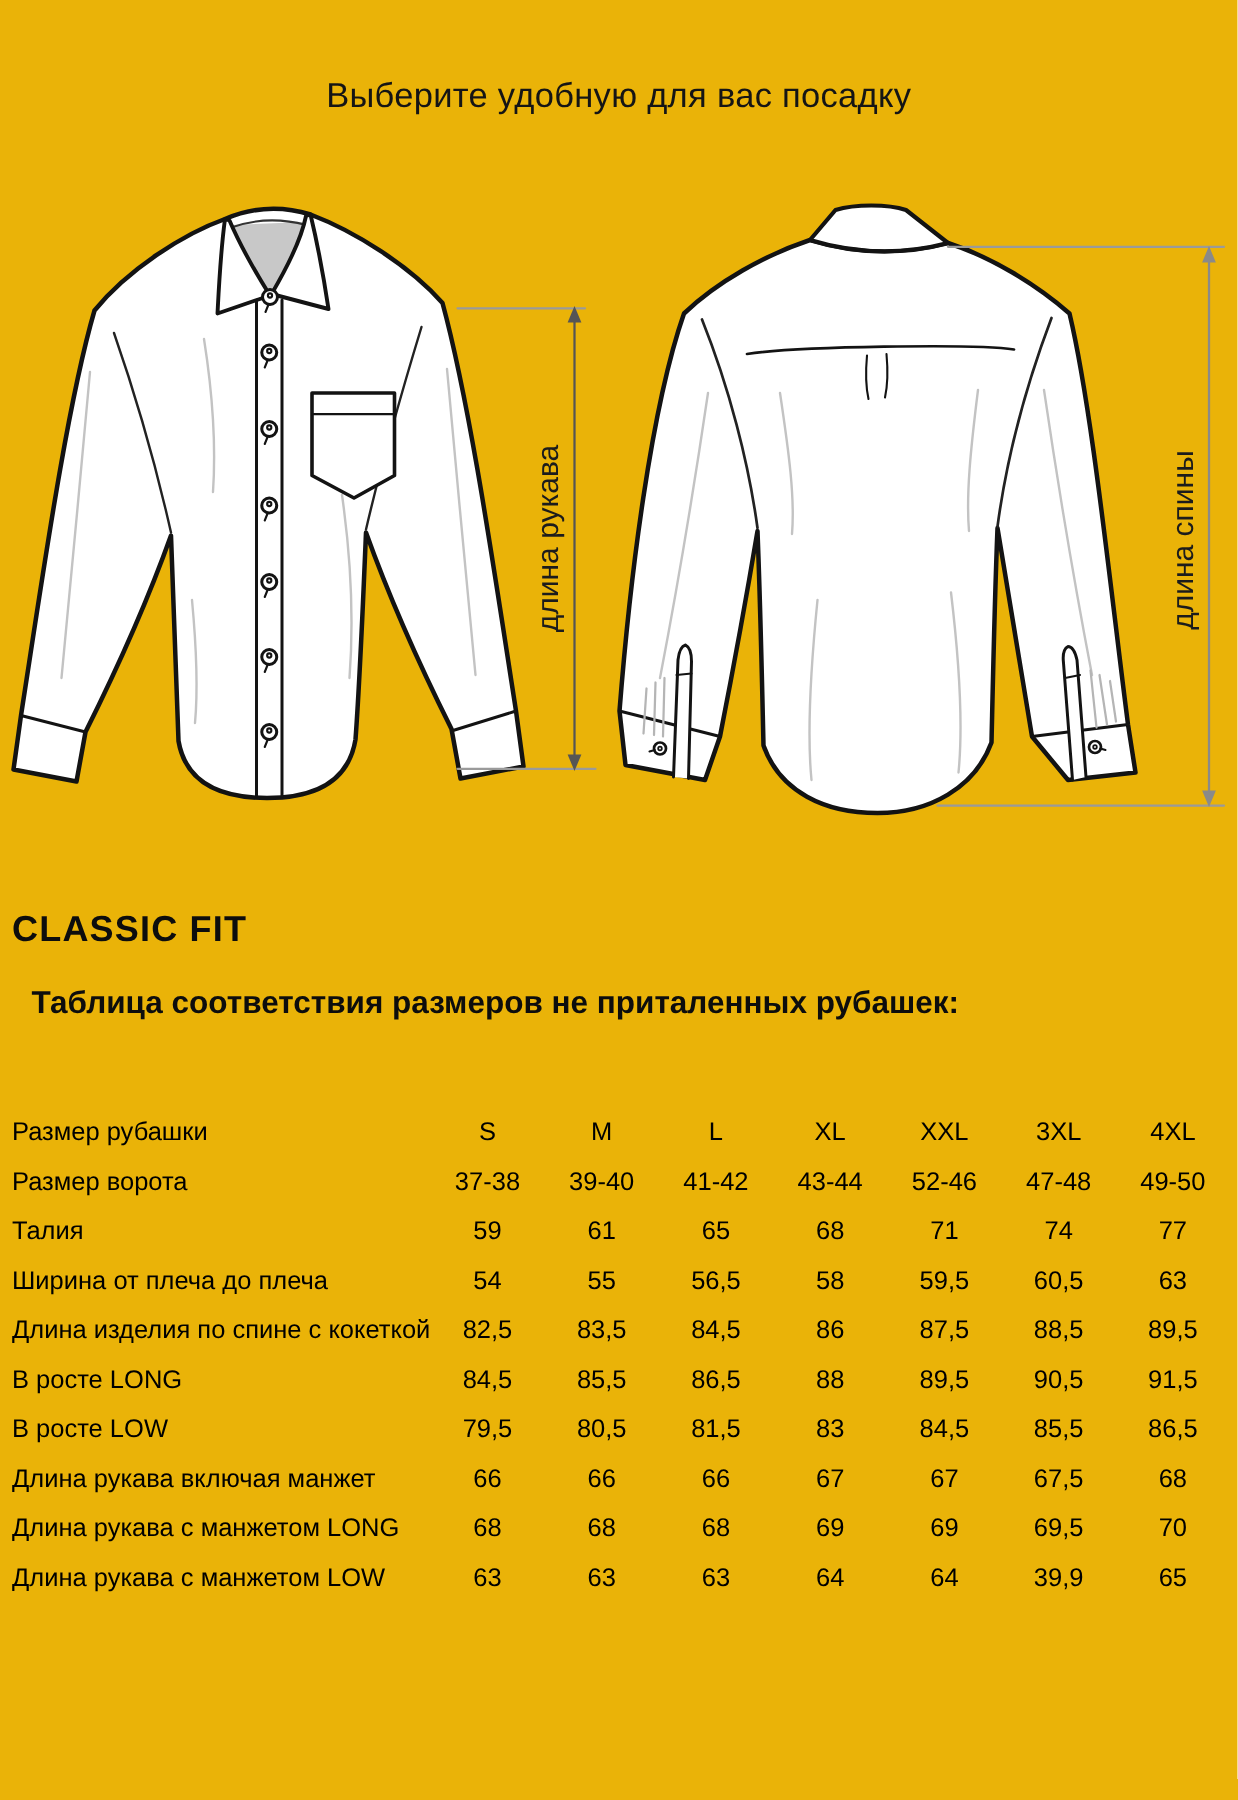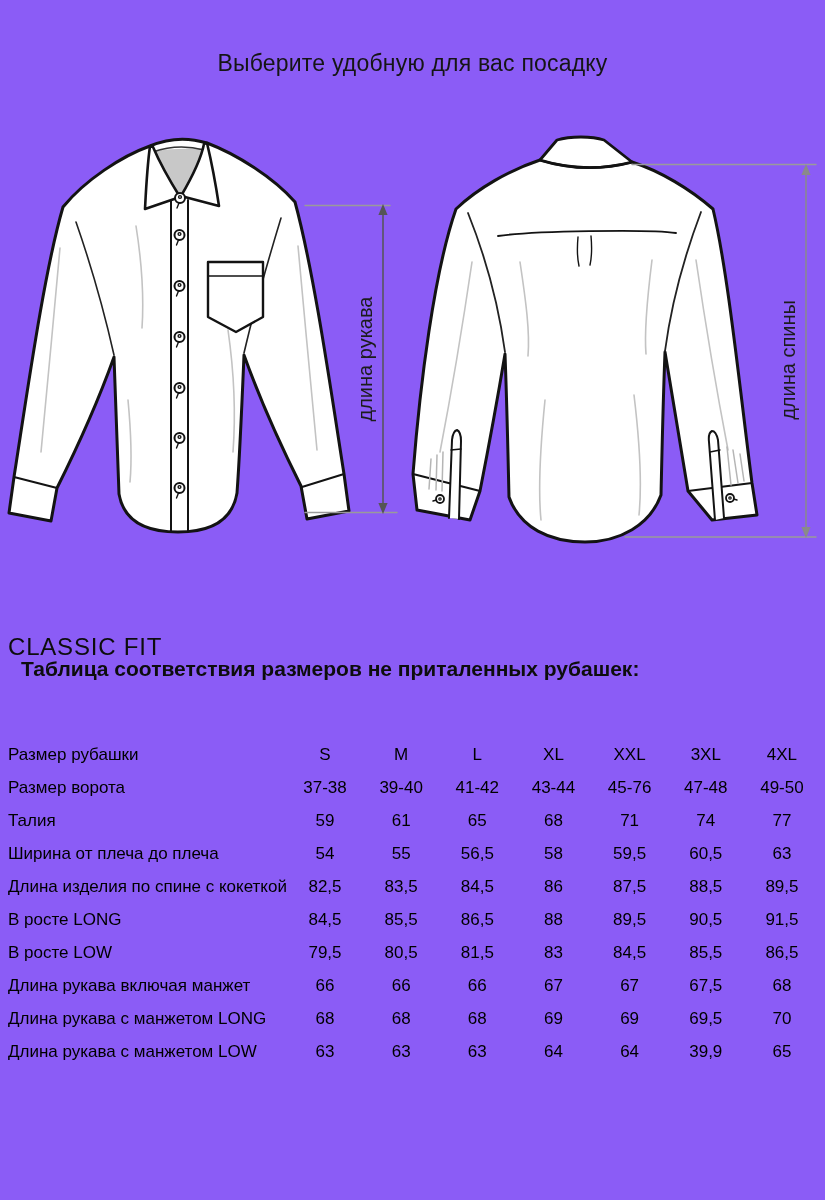--- a/index.html
+++ b/index.html
@@ -1,41 +1,41 @@
 <!DOCTYPE html>
 <html><head>
 <meta charset="utf-8">
 <style>
   * { margin:0; padding:0; box-sizing:border-box; }
   html,body { background:#fff; }
   .page {
     position:relative;
     width:825px; height:1200px;
-    background:#8b5cf6;
+    background:#eab308;
     font-family:"Liberation Sans", sans-serif;
     color:#111;
     overflow:hidden;
   }
   .page-title {
     position:absolute; top:50px; left:0; width:825px;
     text-align:center;
     font-size:23px; font-weight:400; color:#151515;
     letter-spacing:0.2px;
   }
   .diagram-svg {
     position:absolute; top:130px; left:0;
     width:825px; height:445px;
   }
   .dim-label {
     font-family:"Liberation Sans", sans-serif;
     font-size:20px; fill:#1c1c1c;
   }
   .section-heading {
-    position:absolute; top:633px; left:8px;
-    font-size:24px; font-weight:400; color:#0d0d0d;
+    position:absolute; top:606px; left:8px;
+    font-size:24px; font-weight:700; color:#0d0d0d;
     letter-spacing:0.8px;
   }
   .section-subtitle {
     position:absolute; top:657px; left:21px;
     font-size:21px; font-weight:700; color:#0d0d0d;
   }
   table.size-table {
     position:absolute; top:738px; left:8px;
     width:812px;
     border-collapse:collapse;
@@ -195,21 +195,21 @@
           <td class="cell">XXL</td>
           <td class="cell">3XL</td>
           <td class="cell">4XL</td>
         </tr>
         <tr>
           <td class="row-label">Размер ворота</td>
           <td class="cell">37-38</td>
           <td class="cell">39-40</td>
           <td class="cell">41-42</td>
           <td class="cell">43-44</td>
-          <td class="cell">45-76</td>
+          <td class="cell">52-46</td>
           <td class="cell">47-48</td>
           <td class="cell">49-50</td>
         </tr>
         <tr>
           <td class="row-label">Талия</td>
           <td class="cell">59</td>
           <td class="cell">61</td>
           <td class="cell">65</td>
           <td class="cell">68</td>
           <td class="cell">71</td>

